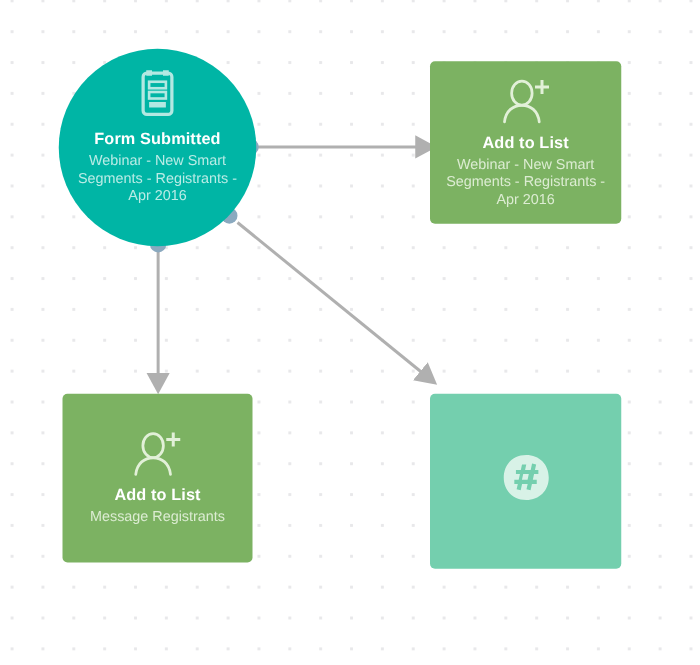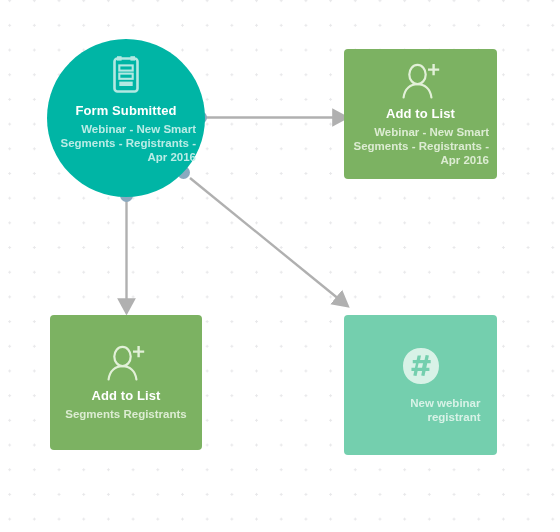--- a/index.html
+++ b/index.html
@@ -47,25 +47,24 @@
   }
   .node .node-title {
     font-size: 13px;
     font-weight: bold;
     color: #ffffff;
     line-height: 15px;
     letter-spacing: 0.1px;
   }
   .node .node-sub {
     font-size: 11.5px;
-    font-weight: bold;
+    font-weight: normal;
     line-height: 14px;
     margin-top: 4px;
     max-width: 100%;
-    text-align: right;
   }
 
   
   #node-trigger {
     left: 47px;
     top: 39px;
     width: 158px;
     height: 158px;
     border-radius: 50%;
     background: #00b5a5;
@@ -174,32 +173,31 @@
 
   <div class="node node-green" id="node-addlist-bottom">
     <span class="icon-wrap">
       <svg class="svg-icon" width="42" height="38" viewBox="0 0 42 38" aria-hidden="true">
         <ellipse cx="17.5" cy="12.5" rx="8.2" ry="9.6" fill="none" stroke="#e2f0d8" stroke-width="2.2"></ellipse>
         <path d="M3.6 35.5 C4.6 26.6 10.6 22.2 17.5 22.2 C24.4 22.2 30.4 26.6 31.4 35.5" fill="none" stroke="#e2f0d8" stroke-width="2.2" stroke-linecap="round"></path>
         <path d="M33.6 2 v11.2 M28 7.6 h11.2" fill="none" stroke="#e2f0d8" stroke-width="2.4" stroke-linecap="butt"></path>
       </svg>
     </span>
     <div class="node-title">Add to List</div>
-    <div class="node-sub">Segments Registrants</div>
+    <div class="node-sub">Message Registrants</div>
   </div>
 
   <div class="node" id="node-slack">
     <span class="icon-wrap">
       <svg class="svg-icon" width="40" height="40" viewBox="0 0 40 40" aria-hidden="true">
         <path fill="#d8f2e7" fill-rule="evenodd" d="
           M20 2
           C30.5 2 38 9.5 38 20
           C38 30.5 30.5 38 20 38
           C9.5 38 2 30.5 2 20
           C2 9.5 9.5 2 20 2 Z
           M16.6 9.6 l-0.95 4.3 l-3.9 0 l0 3.3 l3.2 0 l-1.0 4.6 l-3.5 0 l0 3.3 l2.8 0 l-0.95 4.3 l3.25 0.72 l1.1 -5.02 l4.5 0 l-0.95 4.3 l3.25 0.72 l1.1 -5.02 l3.85 0 l0 -3.3 l-3.15 0 l1.0 -4.6 l3.45 0 l0 -3.3 l-2.75 0 l0.95 -4.3 l-3.25 -0.72 l-1.1 5.02 l-4.5 0 l0.95 -4.3 z
           M17.55 17.2 l4.5 0 l-1.0 4.6 l-4.5 0 z"></path>
       </svg>
     </span>
-    <div class="node-sub">New webinar registrant</div>
   </div>
 
 </div>
 
 </body></html>

